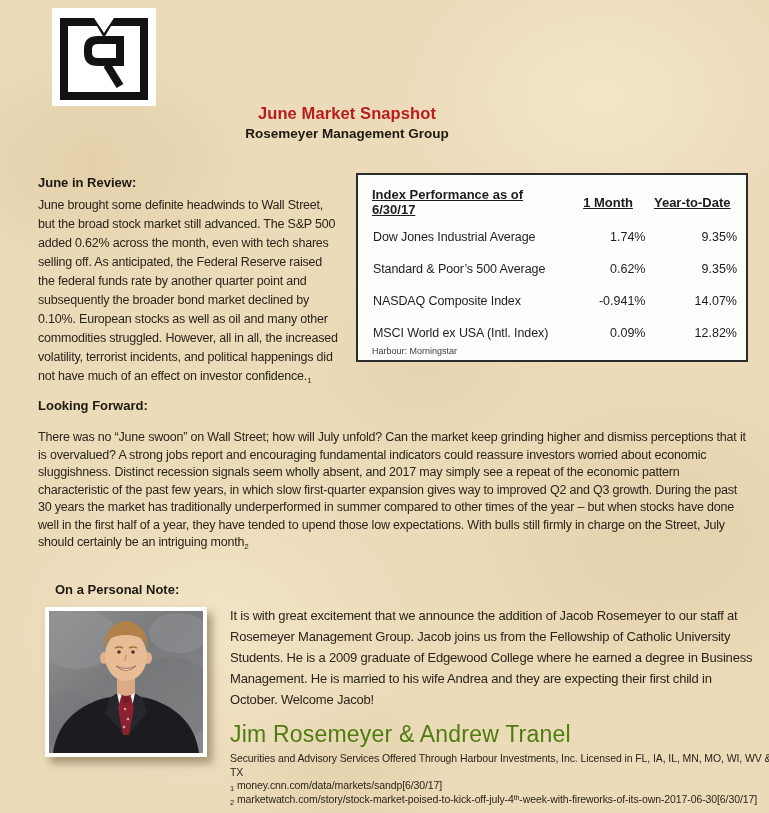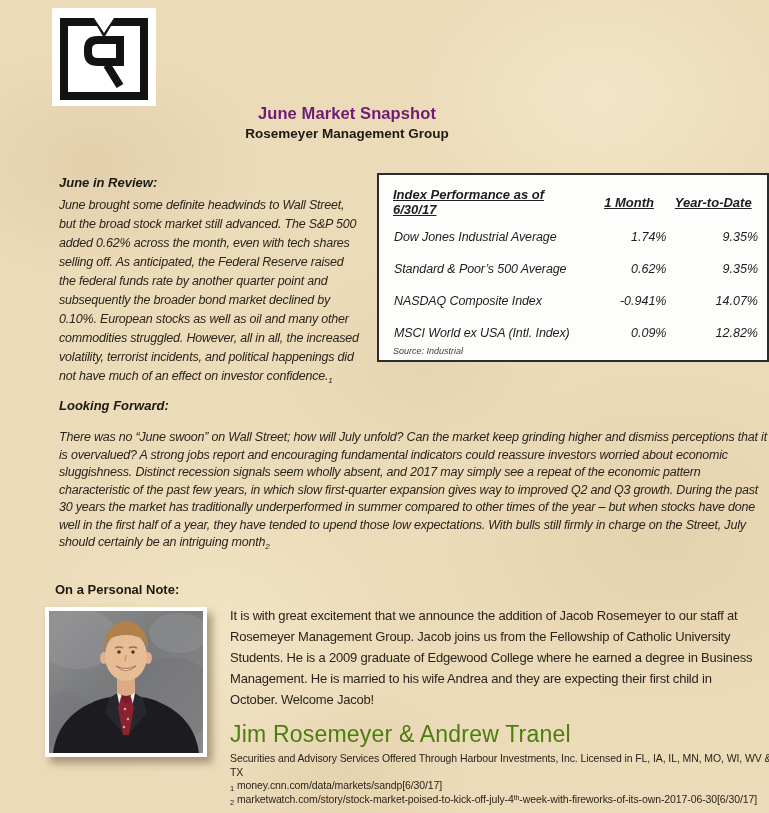--- a/index.html
+++ b/index.html
@@ -17,25 +17,25 @@
       radial-gradient(ellipse 220px 160px at 55% 45%, rgba(217,197,157,0.28), transparent 65%),
       radial-gradient(ellipse 180px 120px at 45% 95%, rgba(214,193,152,0.3), transparent 70%);
   }
 
   
   .logo-box { position:absolute; left:52px; top:8px; width:104px; height:98px;
     background:#fff; display:flex; align-items:center; justify-content:center; }
 
   
   .title-block { position:absolute; left:157px; top:104px; width:380px; text-align:center; }
-  .title-block h1 { margin:0; font-size:16.5px; font-weight:bold; color:#701a75; letter-spacing:0.1px; }
+  .title-block h1 { margin:0; font-size:16.5px; font-weight:bold; color:#b91c1c; letter-spacing:0.1px; }
   .title-block h2 { margin:3px 0 0; font-size:13.5px; font-weight:bold; color:#1d1812; }
 
   
-  #main { position:absolute; left:59px; top:171px; width:710px; height:411px; overflow:hidden;font-style:italic; }
+  #main { position:absolute; left:38px; top:171px; width:710px; height:411px; overflow:hidden; }
 
   .perf-table {
     float:right; width:392px; margin:2px 0 14px 14px;
     background:#fdfdfb; border:2px solid #2c2c2c;
     padding:10px 8px 4px 14px;
   }
   .perf-table table { width:100%; border-collapse:collapse; }
   .perf-table th { font-size:13px; font-weight:bold; color:#1d1d1d; padding:2px 0 4px; }
   .perf-table th.name { text-align:left; }
   .perf-table th.m, .perf-table th.y { text-align:center; }
@@ -114,21 +114,21 @@
         <td class="m">-0.941%</td>
         <td class="y">14.07%</td>
       </tr>
       <tr>
         <td class="name">MSCI World ex USA (Intl. Index)</td>
         <td class="m">0.09%</td>
         <td class="y">12.82%</td>
       </tr>
     </tbody>
       </table>
-    <div class="table-source">Source: Industrial</div>
+    <div class="table-source">Harbour: Morningstar</div>
   </div>
 
   <h3 class="section-heading">June in Review:</h3>
   <p class="body-text review"><span>June brought some definite headwinds to Wall Street, but the broad stock market still advanced. The S&amp;P 500 added 0.62% across the month, even with tech shares selling off. As anticipated, the Federal Reserve raised the federal funds rate by another quarter point and subsequently the broader bond market declined by 0.10%. European stocks as well as oil and many other commodities struggled. However, all in all, the increased volatility, terrorist incidents, and political happenings did not have much of an effect on investor confidence.</span><sub class="fnref">1</sub></p>
 
   <h3 class="section-heading lf">Looking Forward:</h3>
   <p class="body-text forward"><span>There was no “June swoon” on Wall Street; how will July unfold? Can the market keep grinding higher and dismiss perceptions that it is overvalued? A strong jobs report and encouraging fundamental indicators could reassure investors worried about economic sluggishness. Distinct recession signals seem wholly absent, and 2017 may simply see a repeat of the economic pattern characteristic of the past few years, in which slow first-quarter expansion gives way to improved Q2 and Q3 growth. During the past 30 years the market has traditionally underperformed in summer compared to other times of the year – but when stocks have done well in the first half of a year, they have tended to upend those low expectations. With bulls still firmly in charge on the Street, July should certainly be an intriguing month</span><sub class="fnref">2</sub></p>
 </div>
 
 <div id="personal">

